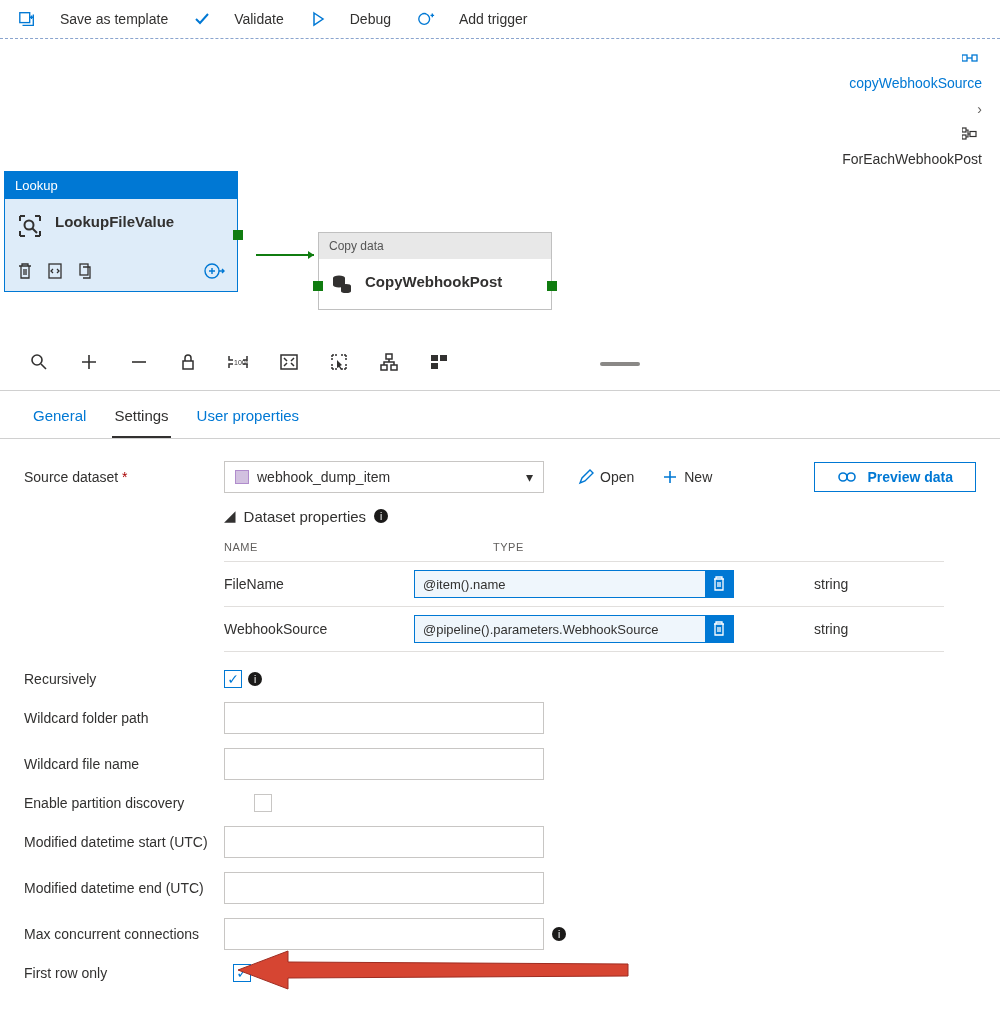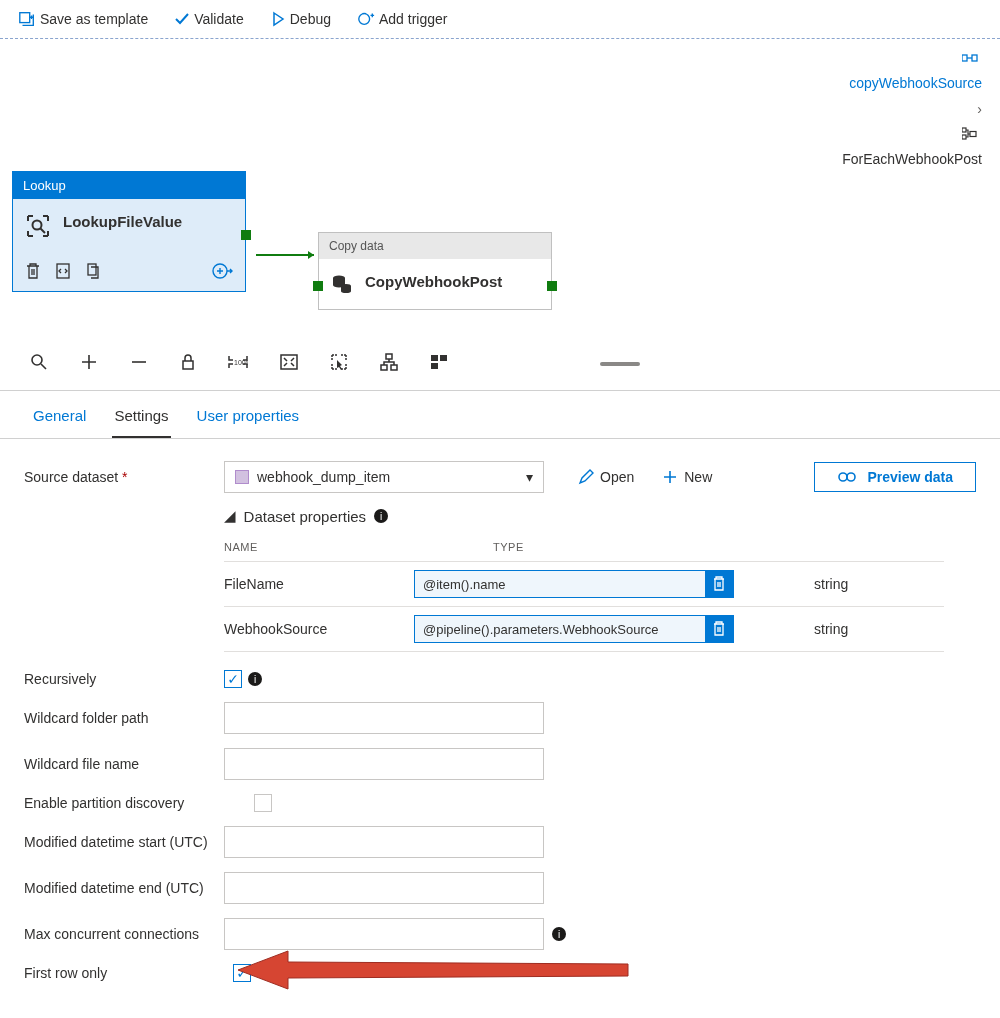--- a/index.html
+++ b/index.html
@@ -14,21 +14,21 @@
   .top-toolbar {
     display: flex;
     align-items: center;
     padding: 10px 18px;
     gap: 26px;
     border-bottom: 1px dashed #8aa4ce;
   }
   .tb-item {
     display: flex;
     align-items: center;
-    gap: 4px;
+    gap: 24px;
     color: #323130;
     cursor: pointer;
   }
   .tb-item svg { flex: none; }
   
   .breadcrumb {
     display: flex;
     align-items: flex-end;
     gap: 10px;
     padding: 12px 18px 4px 18px;
@@ -323,21 +323,21 @@
         <rect x="0" y="8" width="4" height="4" fill="none" stroke="#323130" stroke-width="1.2"></rect>
         <rect x="8" y="4.5" width="6" height="5" fill="none" stroke="#323130" stroke-width="1.2"></rect>
         <path d="M4 3 H6 V10 H4 M6 7 H8" stroke="#323130" stroke-width="1.2" fill="none"></path>
       </svg>
   </span>
   <span class="current">ForEachWebhookPost</span>
 </div>
 
 <div class="canvas">
 
-  <div class="activity-card selected" style="left:12px; top:0;">
+  <div class="activity-card selected" style="left:4px; top:0;">
     <div class="card-header blue">Lookup</div>
     <div class="card-body">
       <svg width="26" height="26" viewBox="0 0 26 26">
           <path d="M3 3 L8 3 M3 3 L3 8 M23 3 L18 3 M23 3 L23 8 M3 23 L8 23 M3 23 L3 18 M23 23 L18 23 M23 23 L23 18" stroke="#323130" stroke-width="2"></path>
           <circle cx="12" cy="12" r="4.5" fill="none" stroke="#323130" stroke-width="2"></circle>
           <path d="M15.5 15.5 L20 20" stroke="#323130" stroke-width="2"></path>
         </svg>
       <span>LookupFileValue</span>
     </div>
     <div class="card-actions">

